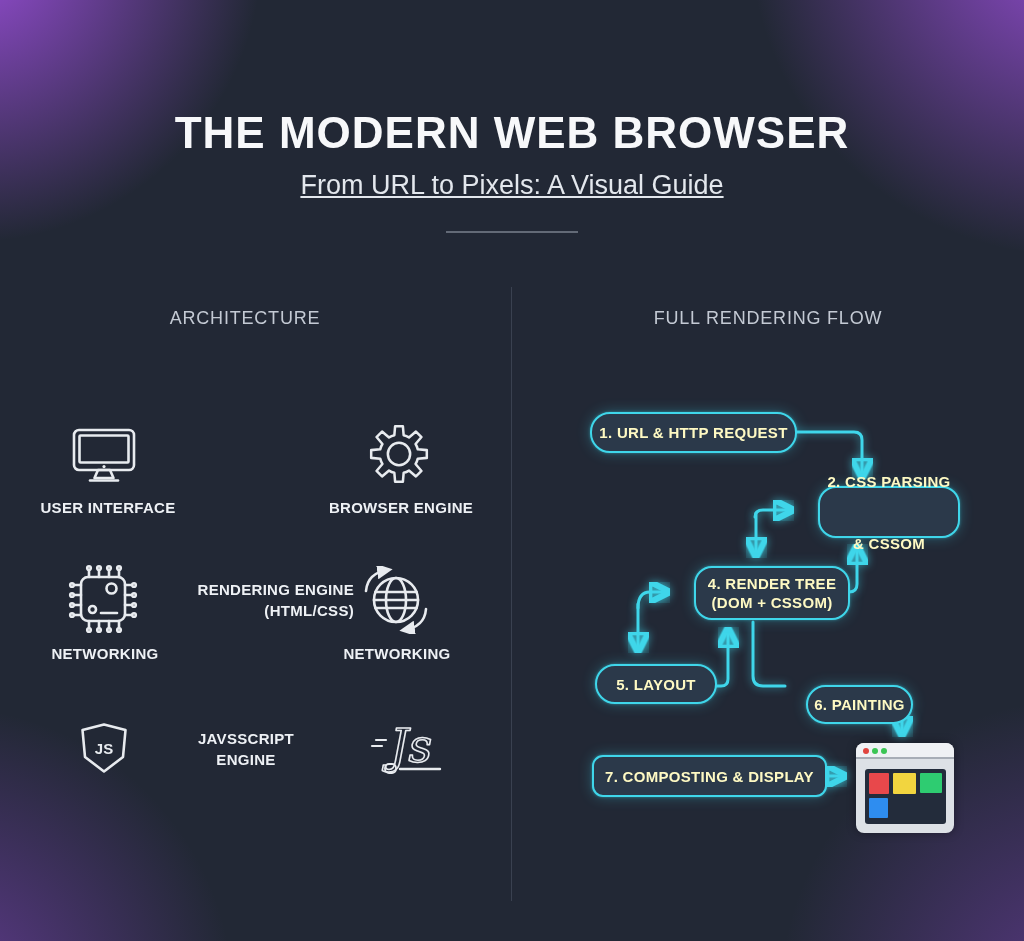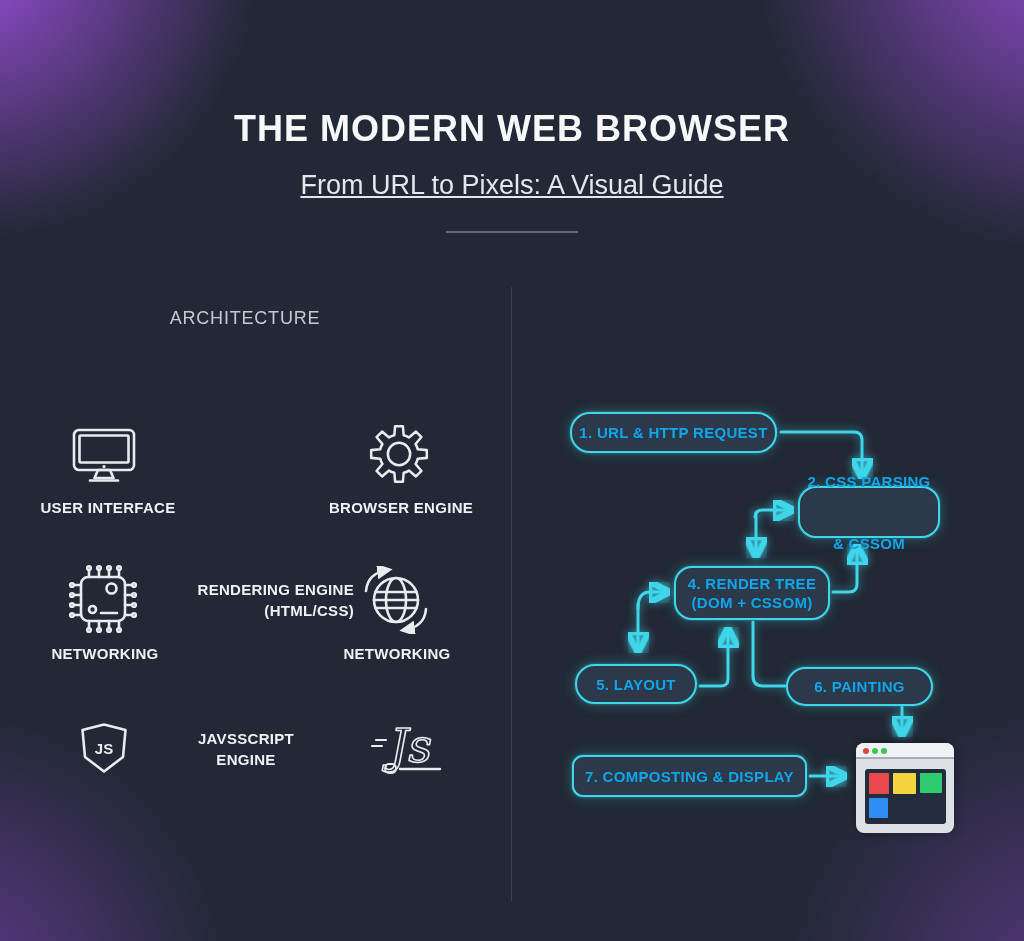--- a/index.html
+++ b/index.html
@@ -9,62 +9,64 @@
     background-color:#222835;
     background-image:
       radial-gradient(430px circle at -30px -50px, rgba(160,80,226,.95) 0%, rgba(160,80,226,0) 68%),
       radial-gradient(480px circle at 1075px -70px, rgba(160,80,226,.9) 0%, rgba(160,80,226,0) 68%),
       radial-gradient(420px circle at -60px 1000px, rgba(140,72,205,.6) 0%, rgba(140,72,205,0) 70%),
       radial-gradient(430px circle at 1080px 1000px, rgba(140,72,205,.5) 0%, rgba(140,72,205,0) 70%);
   }
   .abs{position:absolute;}
   .title{
     left:0;top:108px;width:1024px;text-align:center;
-    font-size:36px;font-weight:bold;letter-spacing:1px;color:#f7f8fa;
+    font-size:44px;font-weight:bold;letter-spacing:1px;color:#f7f8fa;
   }
   .subtitle{
     left:0;top:170px;width:1024px;text-align:center;
     font-size:27px;font-weight:normal;color:#e3e7ed;text-decoration:underline;
   }
   .hdivider{left:446px;top:231px;width:132px;height:2px;background:#6e7582;opacity:.85;}
   .vdivider{left:511px;top:287px;width:1px;height:614px;background:#3a4150;}
   .sec-heading{
     font-size:18px;color:#c4cad4;font-weight:normal;letter-spacing:.8px;text-align:center;
   }
   .arch-heading{left:95px;top:308px;width:300px;}
   .flow-heading{left:618px;top:308px;width:300px;}
   .icon{stroke:#e8ebef;fill:none;stroke-width:2.6;stroke-linecap:round;stroke-linejoin:round;}
   .lbl{
     font-size:15px;font-weight:bold;color:#eef1f5;text-align:center;letter-spacing:.3px;line-height:21px;
   }
   .fbox{
     background:#2b394a;border:2.5px solid #3fd6ea;border-radius:20px;
     box-shadow:0 0 14px rgba(63,214,234,.30), 0 0 3px rgba(63,214,234,.45);
     display:flex;flex-direction:column;align-items:center;justify-content:center;
-    color:#0ea5e9;font-size:15px;font-weight:bold;letter-spacing:.3px;line-height:19px;text-align:center;
+    color:#fef9c3;font-size:15px;font-weight:bold;letter-spacing:.3px;line-height:19px;text-align:center;
     box-sizing:border-box;
+    margin-left:20px;
   }
   .arrows path{stroke:#3fd6ea;stroke-width:3;fill:none;stroke-linecap:round;filter:drop-shadow(0 0 4px rgba(63,214,234,.65));}
   .bwin{left:856px;top:743px;width:98px;height:90px;background:#dde1e6;border-radius:8px;box-shadow:0 0 10px rgba(0,0,0,.35);}
   .bwin-topbar{position:absolute;left:0;top:0;width:98px;height:16px;background:#eff1f4;border-radius:8px 8px 0 0;border-bottom:2px solid #a7adb6;box-sizing:border-box;}
   .bdot{position:absolute;top:5px;width:6px;height:6px;border-radius:50%;}
   .bwin-content{position:absolute;left:9px;top:26px;width:81px;height:55px;background:#232c3b;border-radius:3px;}
   .blk{position:absolute;border-radius:1px;}
 </style>
 </head>
 <body>
 
 <div class="stage">
 
   <div class="abs title">THE MODERN WEB BROWSER</div>
   <div class="abs subtitle">From URL to Pixels: A Visual Guide</div>
   <div class="abs hdivider"></div>
   <div class="abs vdivider"></div>
 
   <div class="abs sec-heading arch-heading">ARCHITECTURE</div>
+  <div class="abs sec-heading flow-heading">FULL RENDERING FLOW</div>
 
   <svg class="abs icon" style="left:72px;top:428px;" width="64" height="56" viewBox="0 0 64 56">
     <rect x="2" y="2" width="60" height="40" rx="5"></rect>
     <rect x="7.5" y="7.5" width="49" height="27" rx="1"></rect>
     <circle cx="32" cy="38.6" r="1.6" fill="#e8ebef" stroke="none"></circle>
     <path d="M26 42 L38 42 L41.5 50 L22.5 50 Z"></path>
     <path d="M18 52.5 H46"></path>
   </svg>
   <div class="abs lbl" style="left:23px;top:497px;width:170px;">USER INTERFACE</div>
 
@@ -170,21 +172,21 @@
 
   <div class="abs fbox" style="left:674px;top:566px;width:156px;height:54px;border-radius:18px;">
     <span>4. RENDER TREE</span>
     <span>(DOM + CSSOM)</span>
   </div>
 
   <div class="abs fbox" style="left:575px;top:664px;width:122px;height:40px;">
     <span>5. LAYOUT</span>
   </div>
 
-  <div class="abs fbox" style="left:786px;top:667px;width:147px;height:39px;">
+  <div class="abs fbox" style="left:786px;top:685px;width:107px;height:39px;">
     <span>6. PAINTING</span>
   </div>
 
   <div class="abs fbox" style="left:572px;top:755px;width:235px;height:42px;border-radius:11px;">
     <span>7. COMPOSTING &amp; DISPLAY</span>
   </div>
 
   <div class="abs bwin">
     <div class="bwin-topbar">
       <span class="bdot" style="left: 7px; background-color: rgb(224, 68, 62);"></span>

